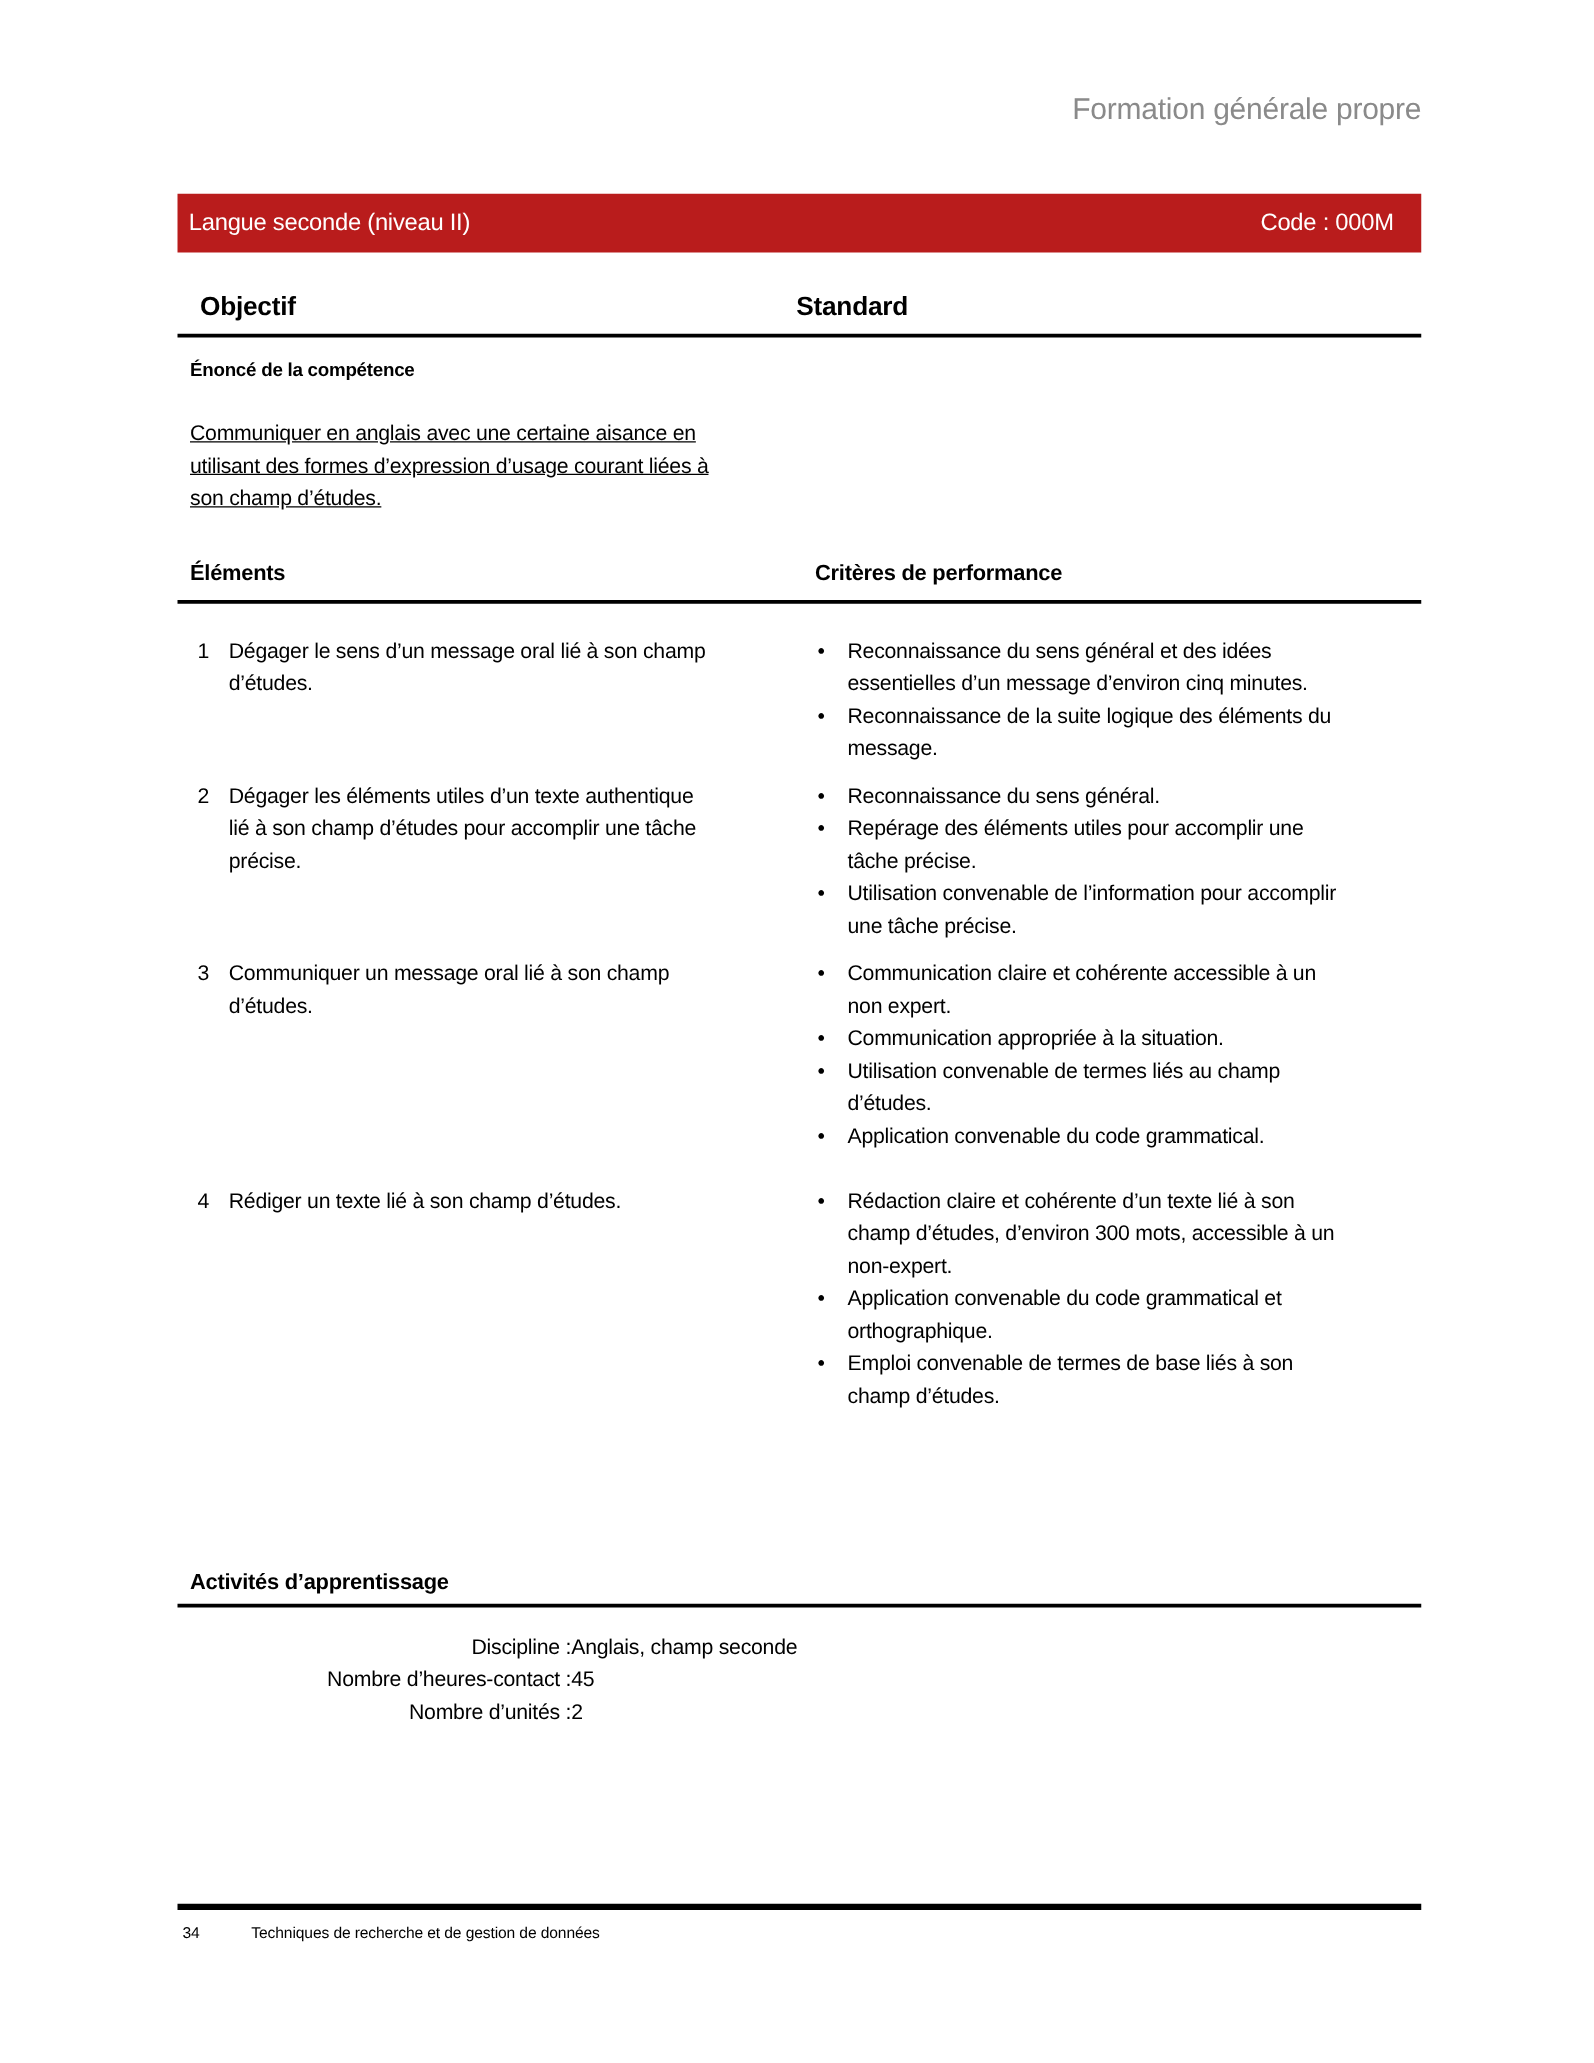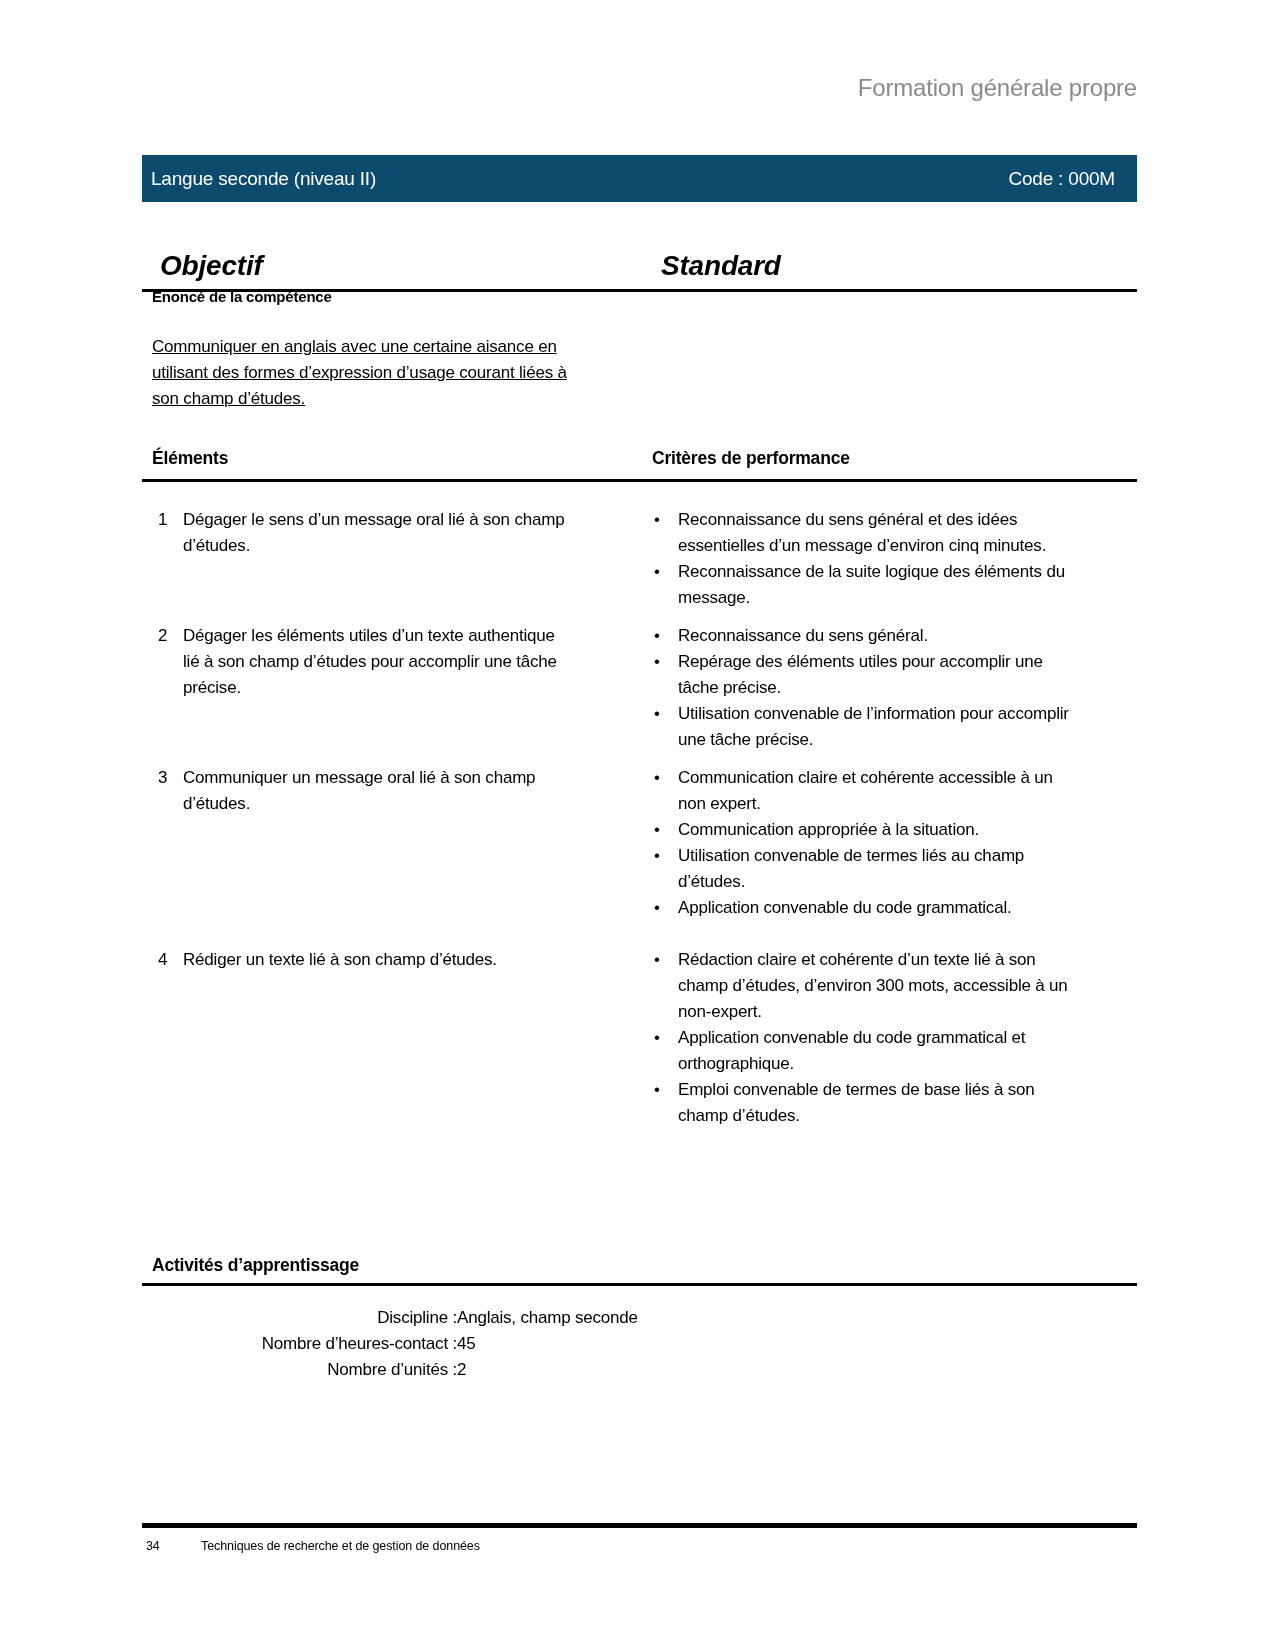--- a/index.html
+++ b/index.html
@@ -32,48 +32,46 @@
     font-size: 24px;
     color: #8a8a8a;
   }
   
   .title-bar {
     position: absolute;
     top: 155px;
     left: 142px;
     width: 995px;
     height: 47px;
-    background: #0c4a6e;
+    background: #b91c1c;
     color: #ffffff;
     display: flex;
     align-items: center;
     justify-content: space-between;
     box-sizing: border-box;
     padding: 0 22px 0 9px;
     font-size: 19px;
   }
   
   .objstd {
     position: absolute;
     top: 234px;
     left: 142px;
     width: 995px;
     border-bottom: 3.5px solid #000000;
     padding-bottom: 7px;
     line-height: 24px;
   }
   .objstd .col-head {
-    font-size: 28px;
-    font-weight: bold;
-    font-style: italic;
+    font-size: 21px;
+    font-weight: bold;
     display: inline-block;
-    margin-top: 20px;
   }
   .objstd .col-obj { margin-left: 18px; }
-  .objstd .col-std { position: absolute; left: 519px; top: 0; }
+  .objstd .col-std { position: absolute; left: 495px; top: 0; }
   
   .enonce-head {
     position: absolute;
     top: 288px;
     left: 152px;
     font-size: 15px;
     font-weight: bold;
   }
   .statement {
     position: absolute;

